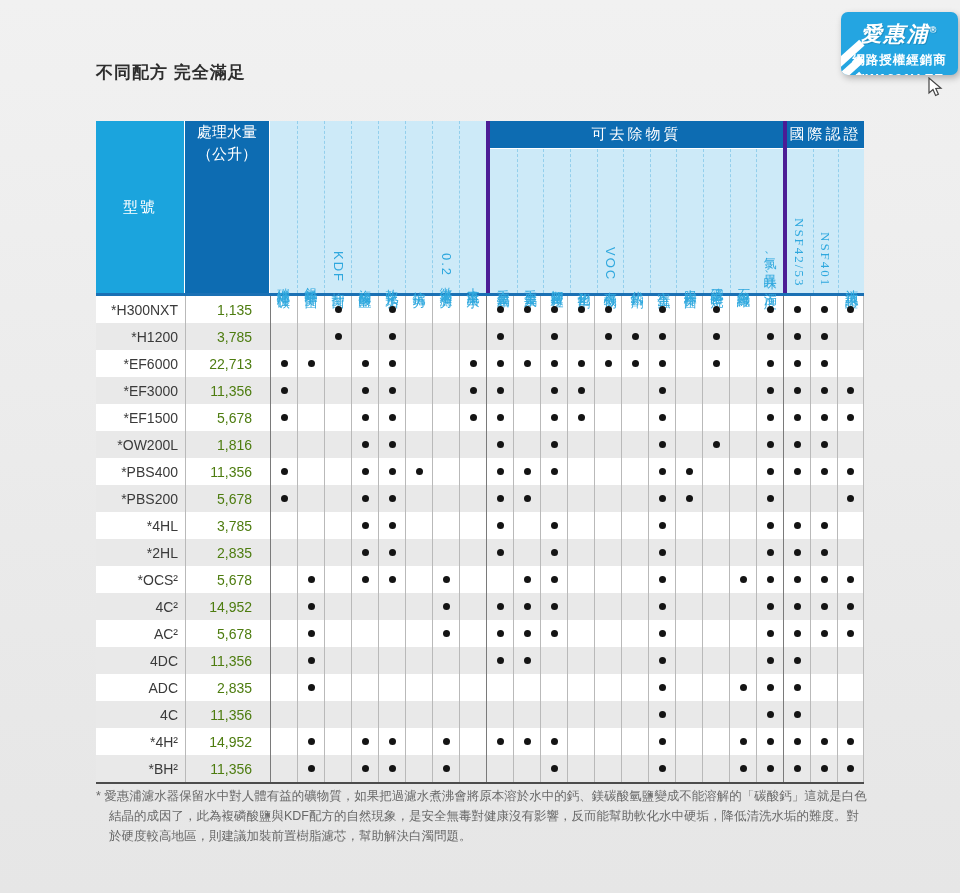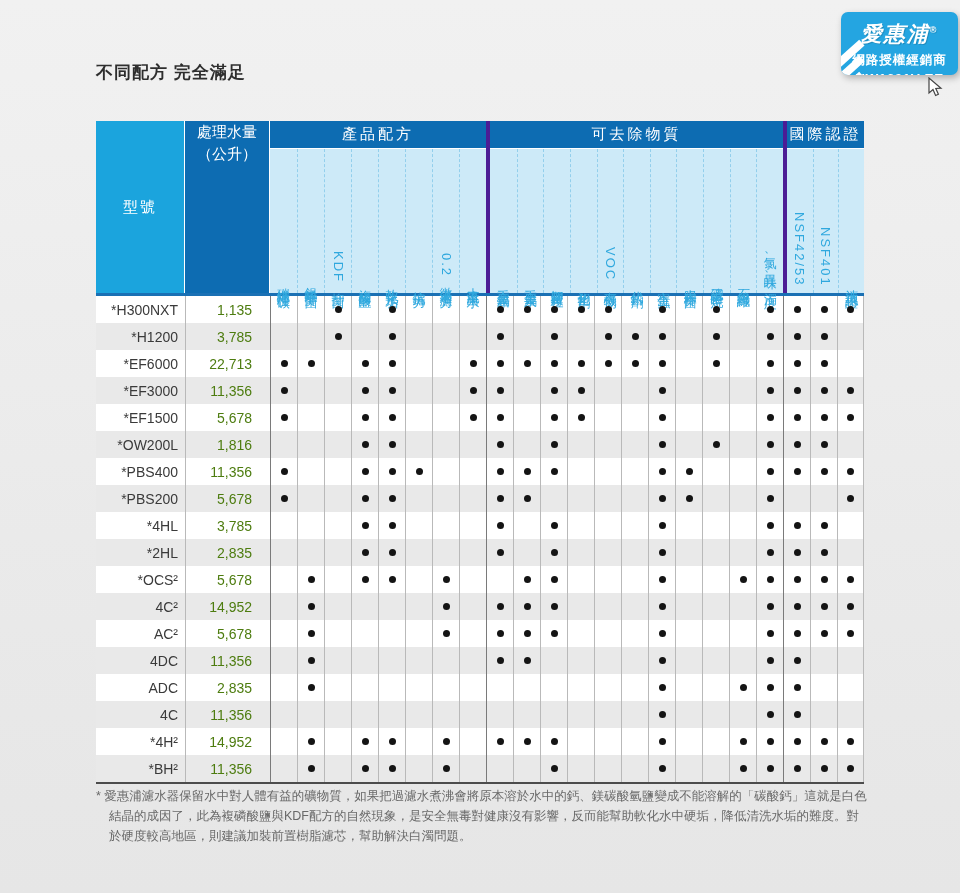--- a/index.html
+++ b/index.html
@@ -86,21 +86,20 @@
 
   <div class="table">
     <div class="thead">
       <div class="model-head">型號</div>
       <div class="vol-head">
         <span>處理水量</span>
         <span>（公升）</span>
       </div>
       <div id="col-groups" style="display:flex">
           <div class="group" style="width: 216px;">
-            <div class="group-strip">產品配方</div>
             <div class="group-labels">
               <div class="label-cell">
                 <span class="vlabel">碳纖活性碳</span>
               </div>
               <div class="label-cell dash">
                 <span class="vlabel">銀離子抑菌</span>
               </div>
               <div class="label-cell dash">
                 <span class="vlabel">KDF抑菌</span>
               </div>
@@ -152,21 +151,21 @@
                 <span class="vlabel">總三鹵甲烷</span>
               </div>
               <div class="label-cell dash">
                 <span class="vlabel">石綿纖維</span>
               </div>
               <div class="label-cell dash">
                 <span class="vlabel">氯、異味、濁度</span>
               </div>
             </div>
           </div>
-          <div class="group" style="width: 81px;">
+          <div class="group" style="width: 81px; font-family: Liberation Serif, serif;">
             <div class="group-strip">國際認證</div>
             <div class="group-labels">
               <div class="label-cell">
                 <span class="vlabel">NSF42/53</span>
               </div>
               <div class="label-cell dash">
                 <span class="vlabel">NSF401</span>
               </div>
               <div class="label-cell dash">
                 <span class="vlabel">清真認證</span>

